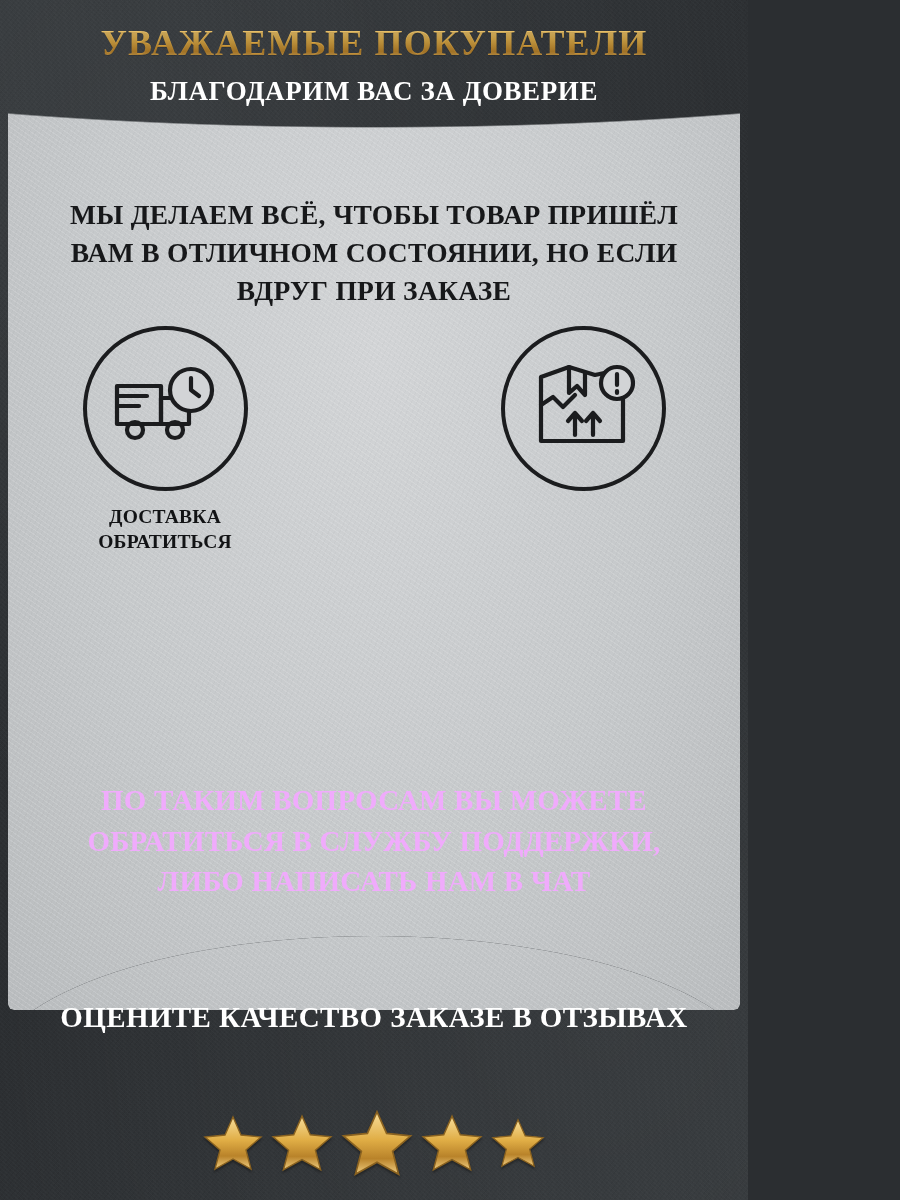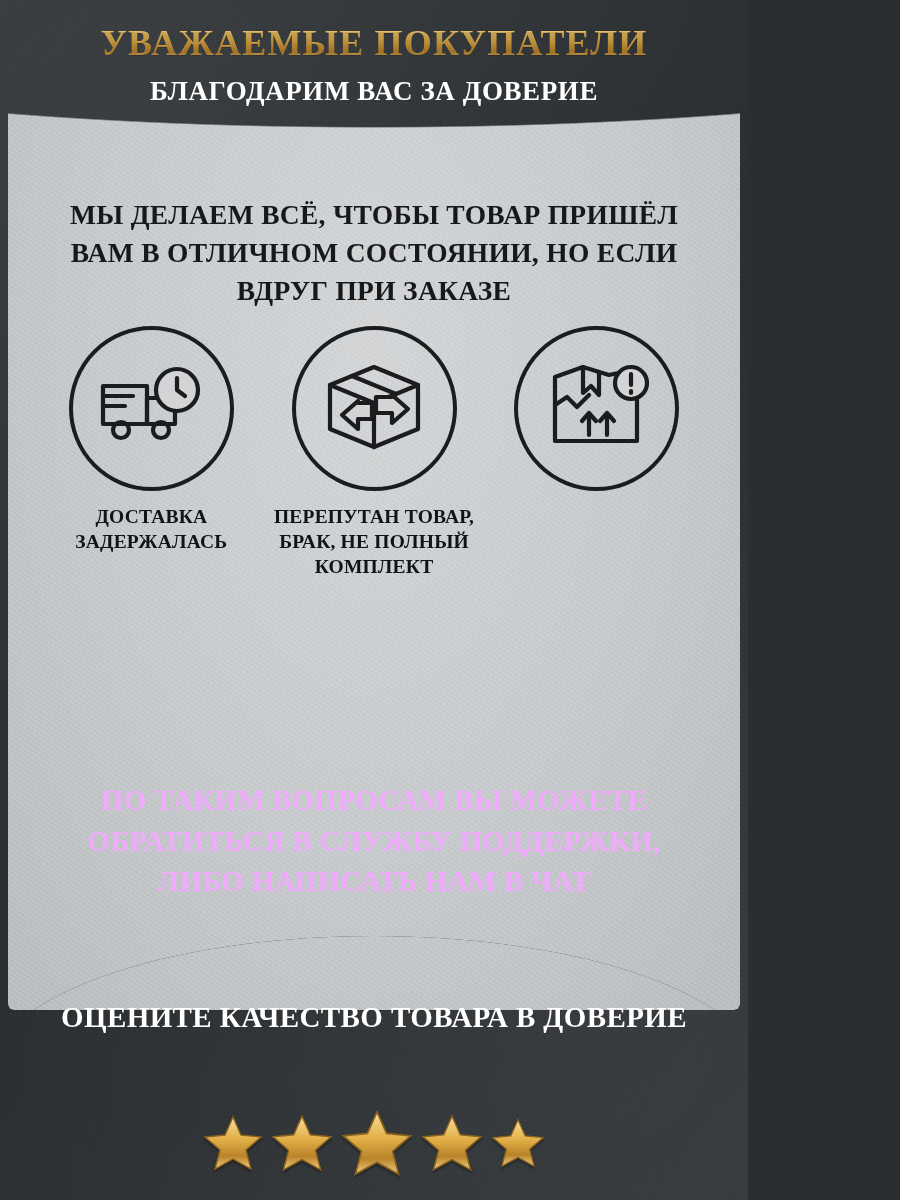--- a/index.html
+++ b/index.html
@@ -248,38 +248,23 @@
               <path d="M50 34 h16 l12 13 v13 H50 z"></path>
               <circle cx="24" cy="66" r="8"></circle>
               <circle cx="64" cy="66" r="8"></circle>
               <path d="M14 60 h2 M34 60 h8"></path>
               <path d="M6 32 h30 M6 42 h22"></path>
               <circle cx="80" cy="26" r="21" fill="#d2d4d6"></circle>
               <path d="M80 14 v12 l8 6"></path>
             </svg>
           </span>
         </div>
-        <div class="icon-caption">ДОСТАВКА ЗАДЕРЖАЛАСЬ</div>
+        <div class="icon-caption">ДОСТАВКА ОБРАТИТЬСЯ</div>
       </div>
 
-      <div class="icon-col">
-        <div class="circle">
-          <span>
-            <svg width="112" height="96" viewBox="0 0 112 96" fill="none" stroke="#1b1c1e" stroke-width="4.2" stroke-linecap="round" stroke-linejoin="round">
-              <path d="M12 26 L56 8 L100 26 L56 44 Z"></path>
-              <path d="M12 26 v44 L56 88 V44"></path>
-              <path d="M100 26 v44 L56 88"></path>
-              <path d="M34 17 L78 35"></path>
-              <path d="M40 44 h14 v16 h-14 v10 l-16 -14 l16 -14 z" fill="#d2d4d6"></path>
-              <path d="M74 38 h-16 v16 h16 v10 l16 -14 l-16 -14 z" fill="#d2d4d6"></path>
-            </svg>
-          </span>
-        </div>
-        <div class="icon-caption">ПЕРЕПУТАН ТОВАР, БРАК, НЕ ПОЛНЫЙ КОМПЛЕКТ</div>
-      </div>
 
       <div class="icon-col">
         <div class="circle">
           <span>
             <svg width="104" height="96" viewBox="0 0 104 96" fill="none" stroke="#1b1c1e" stroke-width="4.2" stroke-linecap="round" stroke-linejoin="round">
               <path d="M10 18 L38 8 L64 16 L92 10 v72 H10 Z"></path>
               <path d="M38 8 v26 l8 -7 l8 9 V14"></path>
               <path d="M10 46 l12 -8 l10 10 l12 -12"></path>
               <path d="M44 76 v-22 M44 54 l-7 8 M44 54 l7 8"></path>
               <path d="M62 76 v-22 M62 54 l-7 8 M62 54 l7 8"></path>
@@ -291,21 +276,21 @@
       </div>
 
     </div>
 
 
     <div class="body-text">ПО ТАКИМ ВОПРОСАМ ВЫ МОЖЕТЕ ОБРАТИТЬСЯ В СЛУЖБУ ПОДДЕРЖКИ, ЛИБО НАПИСАТЬ НАМ В ЧАТ</div>
 
   </div>
 
   <div class="footer">
-    <div class="footer-text">ОЦЕНИТЕ КАЧЕСТВО ТОВАРА В ДОВЕРИЕ</div>
+    <div class="footer-text">ОЦЕНИТЕ КАЧЕСТВО ЗАКАЗЕ В ОТЗЫВАХ</div>
     <div class="stars">
       <span class="star">
         <svg width="60" height="58" viewBox="0 0 60 58">
           <defs>
             <linearGradient id="g1" x1="0" y1="0" x2="0" y2="1">
               <stop offset="0%" stop-color="#f8de9a"></stop>
                 <stop offset="45%" stop-color="#e0ad45"></stop>
               <stop offset="75%" stop-color="#b9832a"></stop>
                 <stop offset="100%" stop-color="#f0cd80"></stop>
             </linearGradient>

